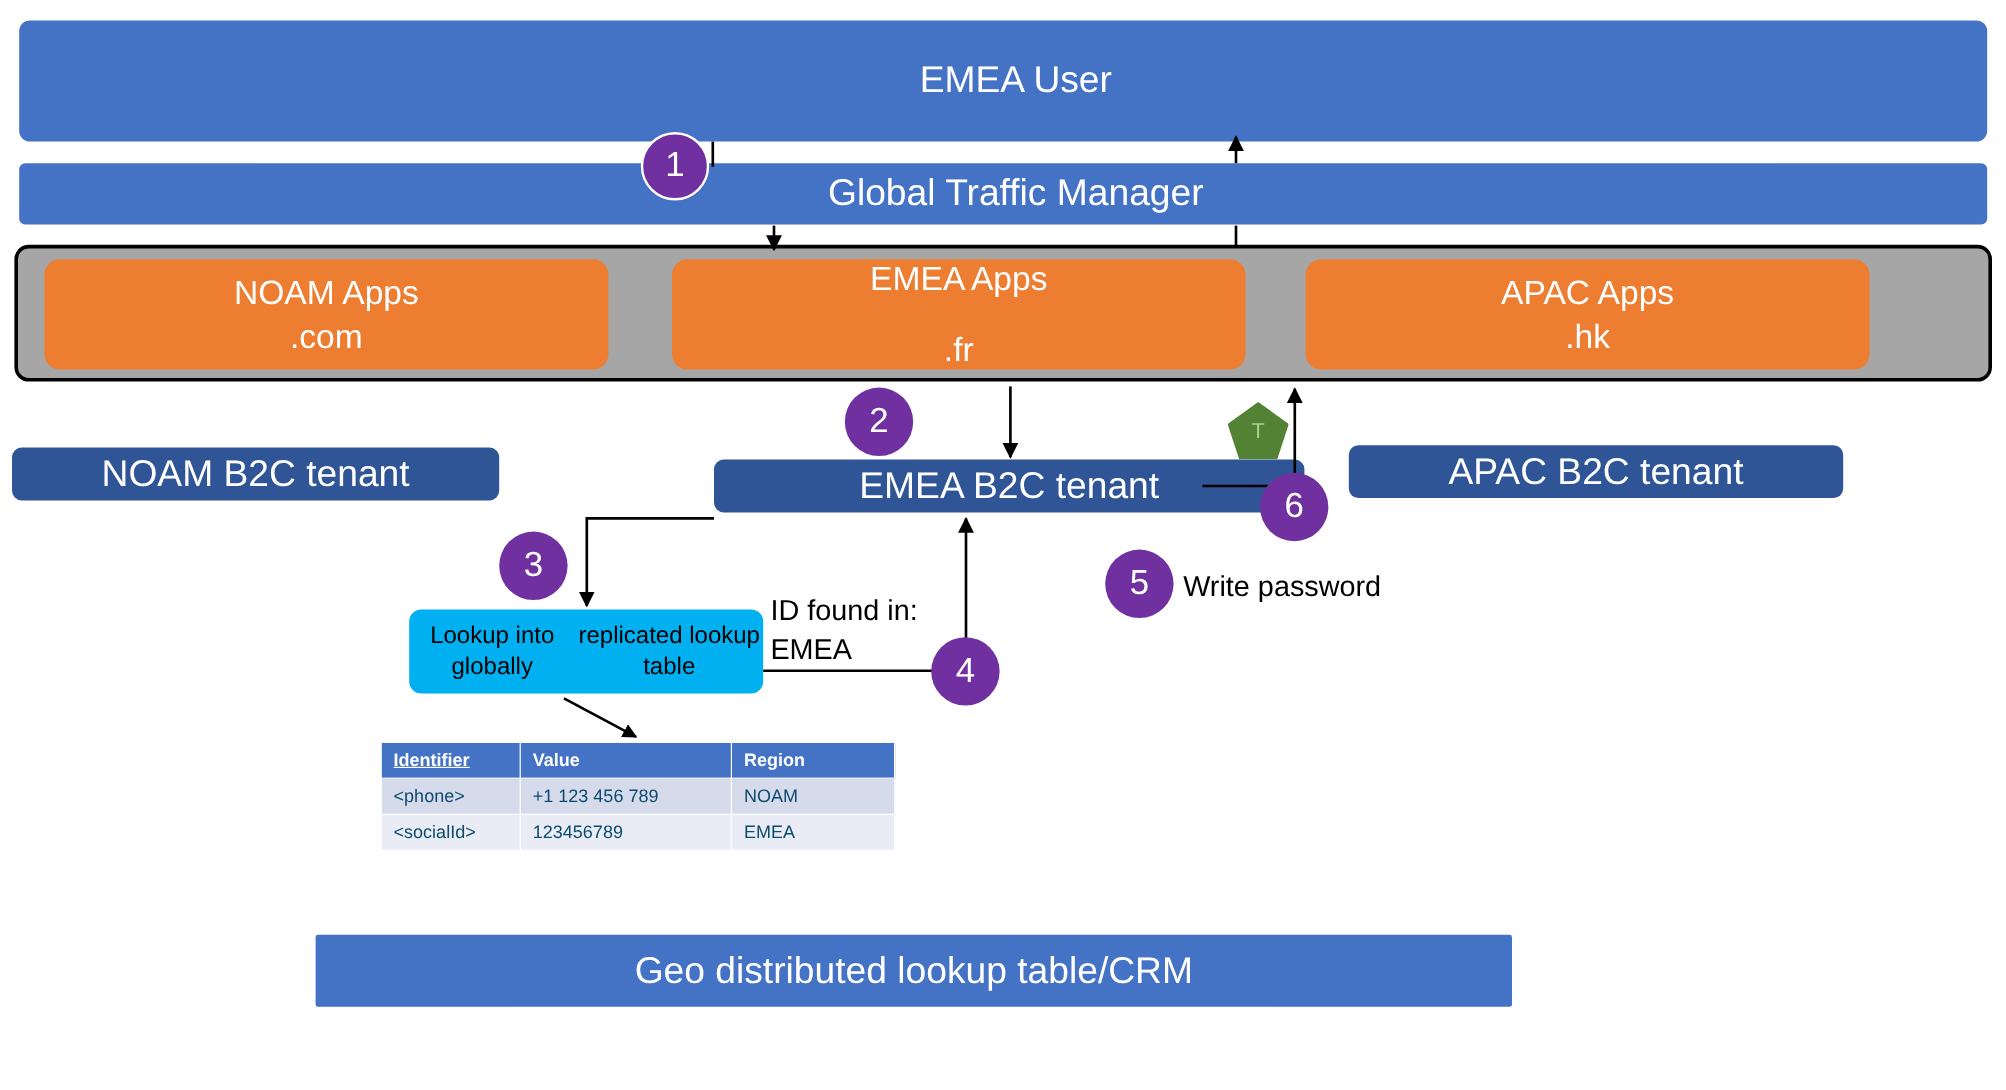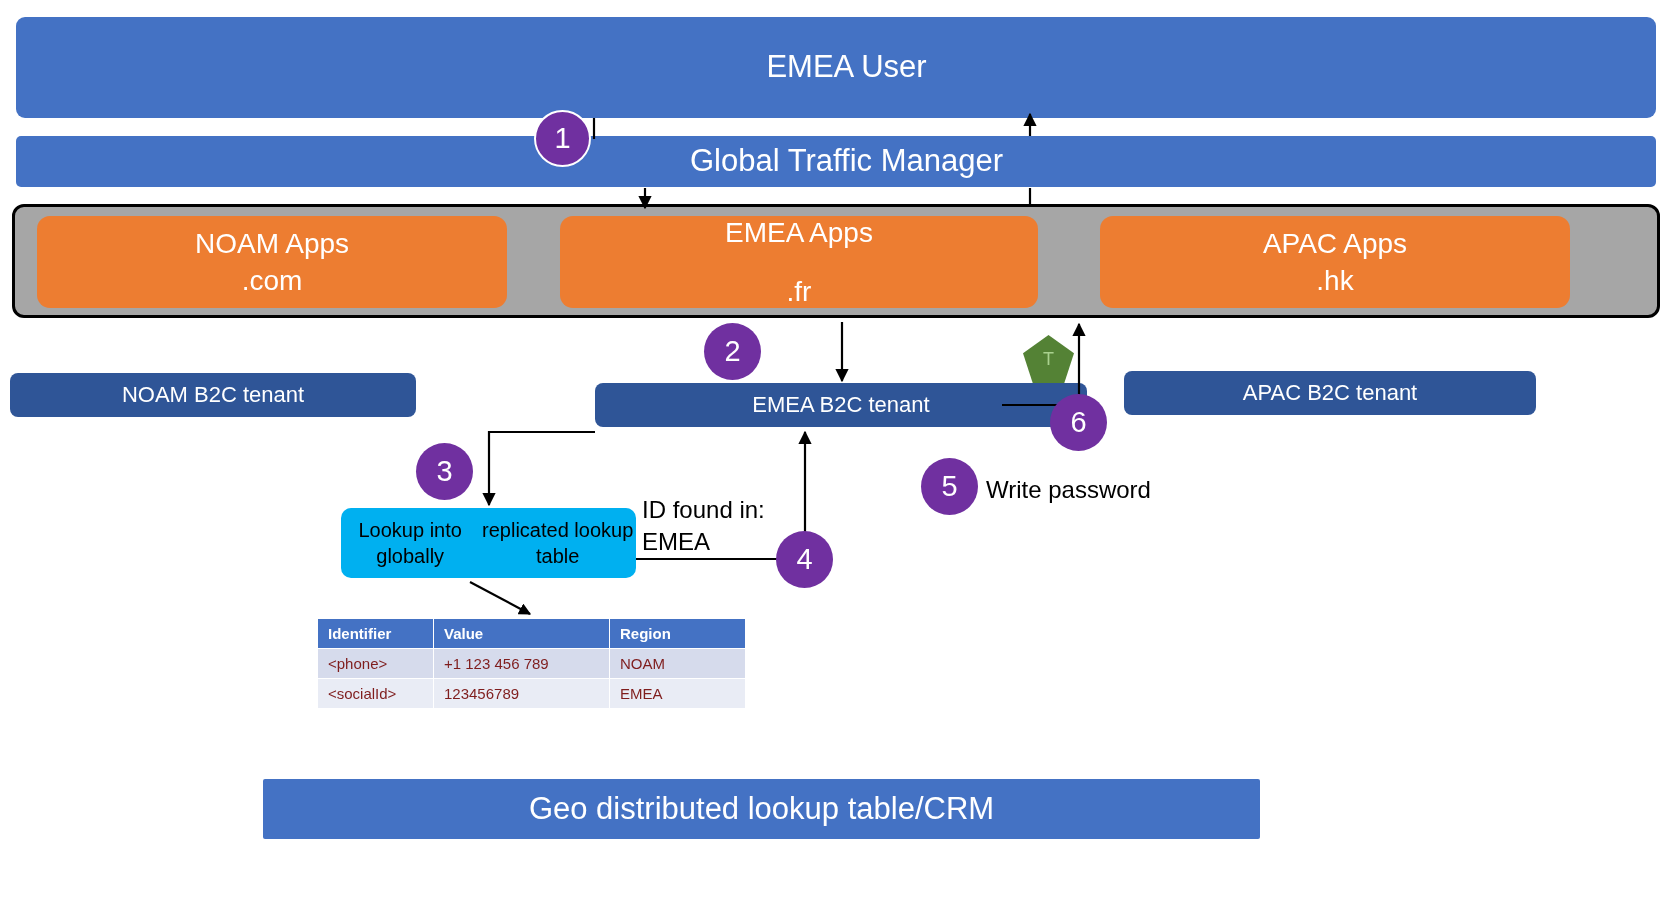--- a/index.html
+++ b/index.html
@@ -56,28 +56,28 @@
   }
   .app-box {
     background: #ED7D31;
     border-radius: 13px;
     font-size: 28px;
     top: 9px;
     height: 92px;
   }
   #app-noam { left: 22px; width: 470px; }
   #app-emea { left: 545px; width: 478px; justify-content: space-between; }
-  #app-apac { left: 1073px; width: 470px; margin-left: 12px; }
+  #app-apac { left: 1073px; width: 470px; }
   .app-box .line2 { margin-top: 4px; }
 
   
   .tenant {
     background: #2F5597;
     border-radius: 8px;
-    font-size: 22px;
+    font-size: 31px;
     height: 44px;
   }
   #tenant-noam { left: 10px; top: 373px; width: 406px; }
   #tenant-emea { left: 595px; top: 383px; width: 492px; }
   #tenant-apac { left: 1124px; top: 371px; width: 412px; }
 
   
   #lookup-box {
     position: absolute;
     left: 341px; top: 508px; width: 295px; height: 70px;
@@ -154,28 +154,28 @@
   }
   #lookup-table th {
     background: #4472C4;
     color: #ffffff;
     text-align: left;
     font-weight: bold;
     padding: 6px 10px;
     border: 1px solid #ffffff;
   }
   #lookup-table td {
-    color: #7f1d1d;
+    color: #0c4a6e;
     padding: 6px 10px;
     border: 1px solid #ffffff;
     font-weight: normal;
   }
   #lookup-table tbody tr:nth-child(odd) td { background: #D6DBEC; }
   #lookup-table tbody tr:nth-child(even) td { background: #E9ECF5; }
-  #lookup-table .col-ident { width: 95px; }
+  #lookup-table .col-ident { width: 95px; text-decoration: underline; }
   #lookup-table .col-value { width: 155px; }
   #lookup-table .col-region { width: 115px; }
 
   
   #connectors {
     position: absolute;
     left: 0; top: 0;
     width: 1672px; height: 908px;
     pointer-events: none;
   }

